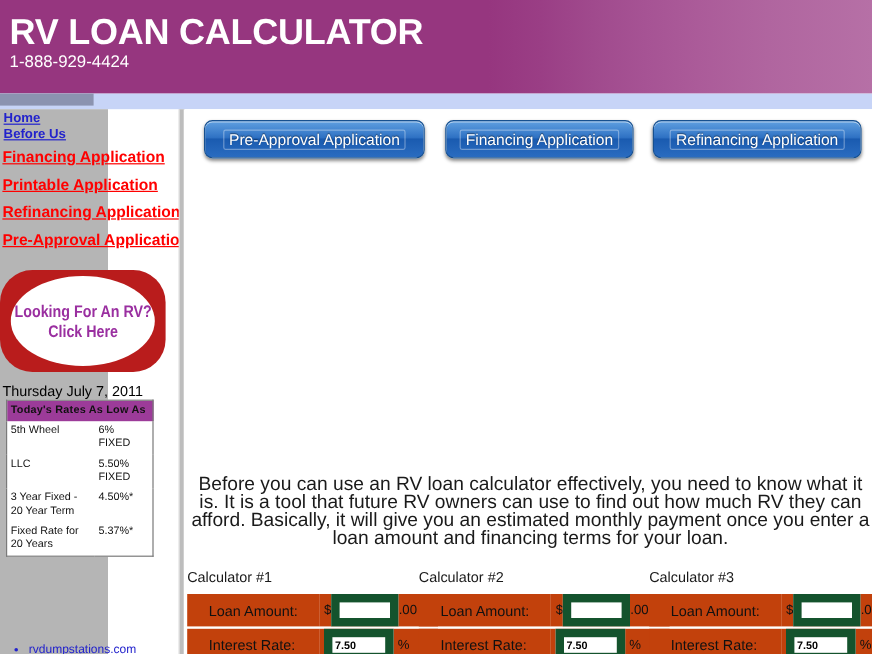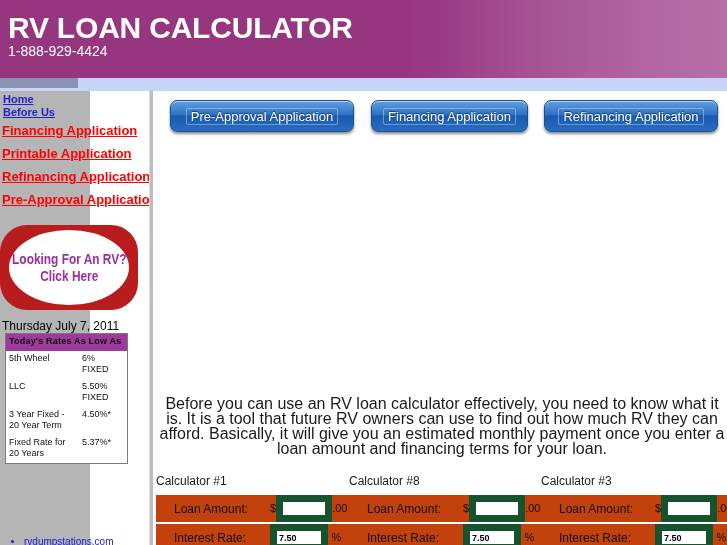--- a/index.html
+++ b/index.html
@@ -259,21 +259,21 @@
         <td class="calc-label">Months:</td>
         <td class="calc-field">
           <input class="calc-input wide" type="text" value="180" style="">
         </td>
       </tr>
     </tbody>
       </table>
   </div>
 
   <div class="calc" id="calc2">
-    <div class="calc-title">Calculator #8</div>
+    <div class="calc-title">Calculator #2</div>
     <table class="calc-table">
       <tbody>
           <tr>
         <td class="calc-label">Loan Amount:</td>
         <td class="calc-field">
           <span class="unit">$</span><input class="calc-input" type="text" value="" style=""><span class="unit">.00</span>
         </td>
       </tr>
       <tr>
         <td class="calc-label">Interest Rate:</td>

